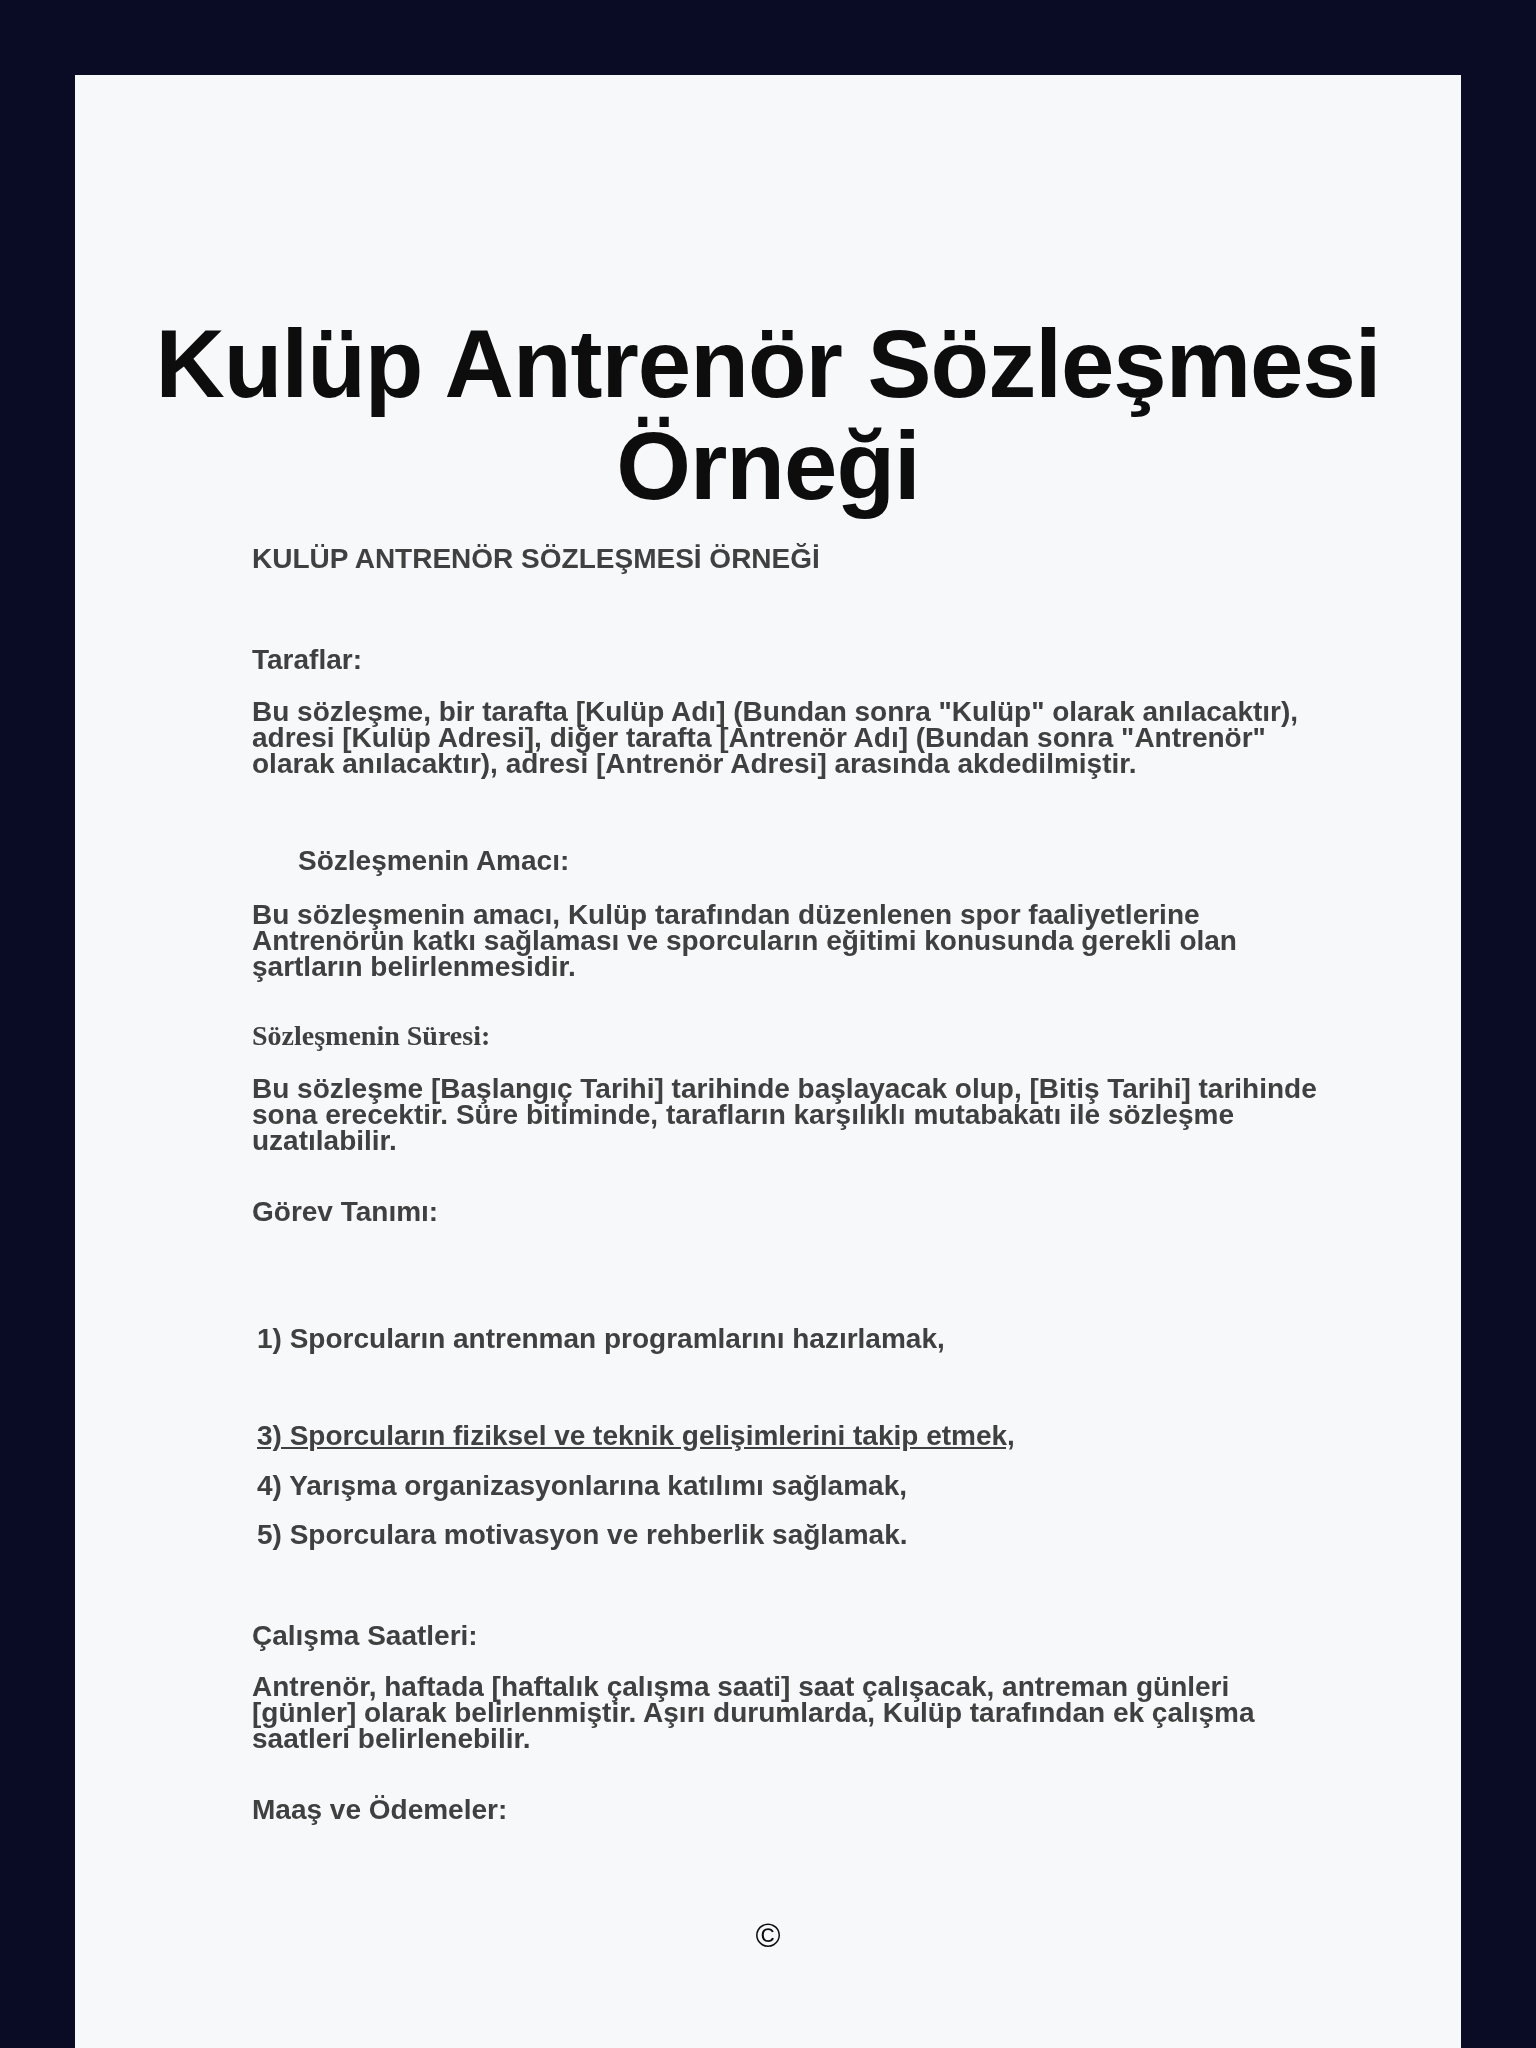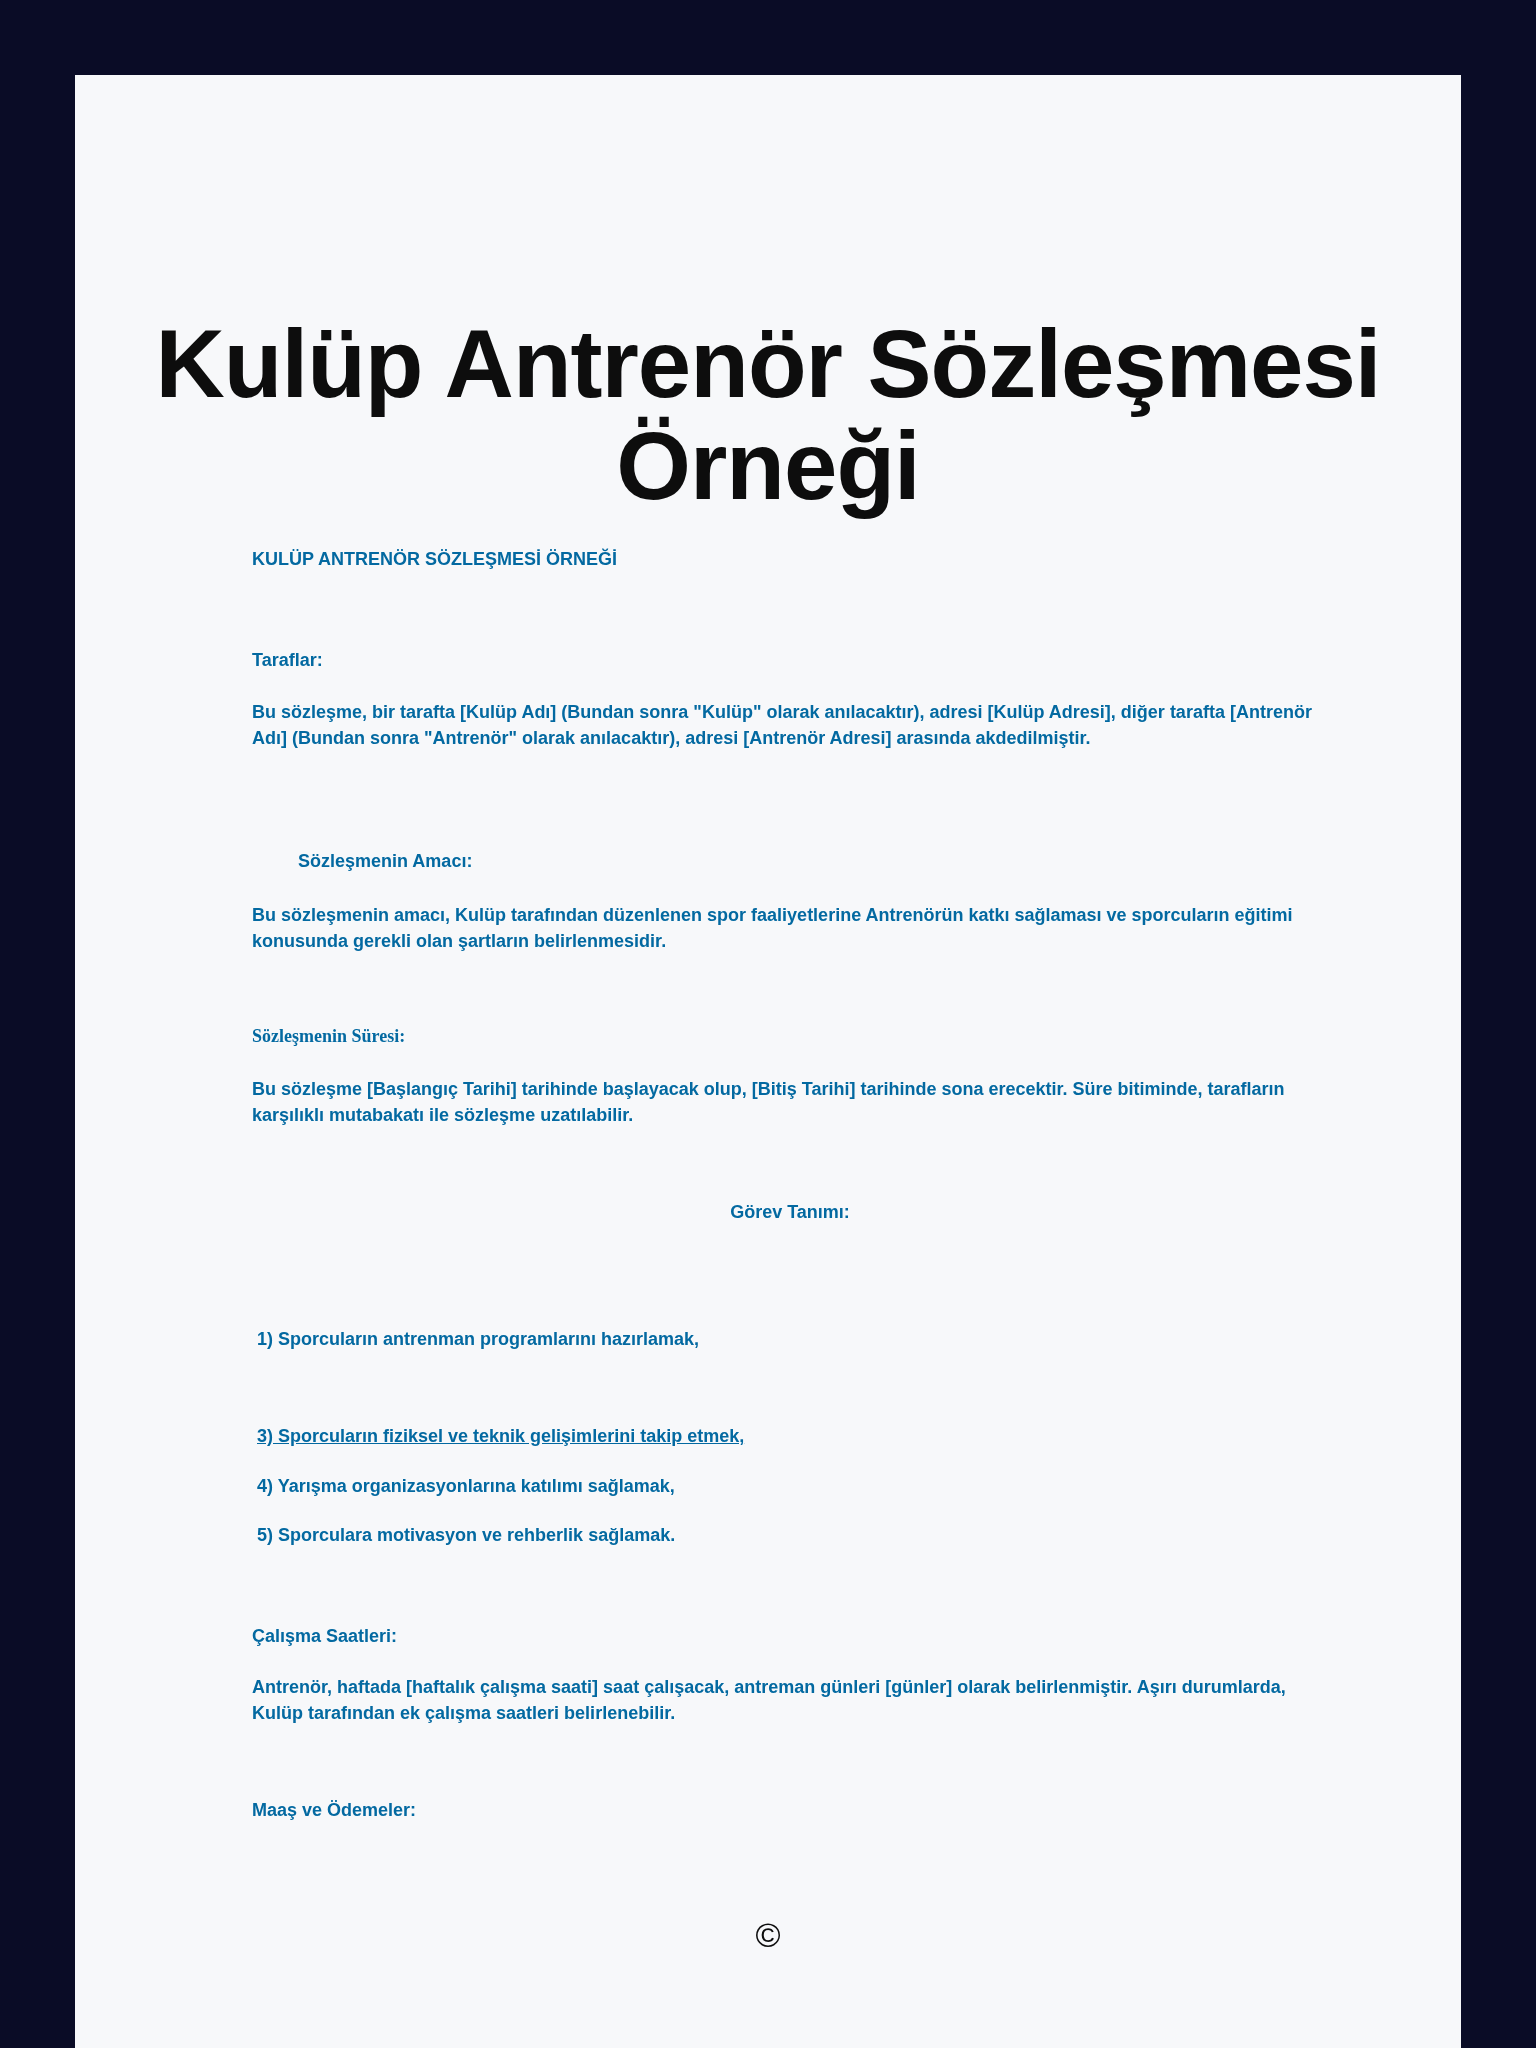--- a/index.html
+++ b/index.html
@@ -33,35 +33,35 @@
     letter-spacing: -1px;
     color: #0d0d0d;
   }
   .doc-subheading,
   .sec-heading,
   .sec-para,
   .sec-item {
     position: absolute;
     left: 177px;
     width: 1076px;
-    font-size: 18px;
+    font-size: 28px;
     line-height: 26px;
     font-weight: 700;
-    color: #0369a1;
+    color: #404040;
   }
   .sec-item { left: 182px; }
 
   #subheading   { top: 471px; }
   #h-taraflar   { top: 572px; }
   #p-taraflar   { top: 624px; }
   #h-amac       { top: 773px; margin-left: 46px; }
   #p-amac       { top: 827px; }
   #h-sure       { top: 948px; font-family: Liberation Serif, serif; }
   #p-sure       { top: 1001px; }
-  #h-gorev      { top: 1124px; text-align: center; }
+  #h-gorev      { top: 1124px; }
   #p-gorev      { top: 1176px; }
   #li-1         { top: 1251px; }
   #li-2         { top: 1300px; }
   #li-3         { top: 1348px; text-decoration: underline; }
   #li-4         { top: 1398px; }
   #li-5         { top: 1447px; }
   #h-calisma    { top: 1548px; }
   #p-calisma    { top: 1599px; }
   #h-maas       { top: 1722px; }
 

